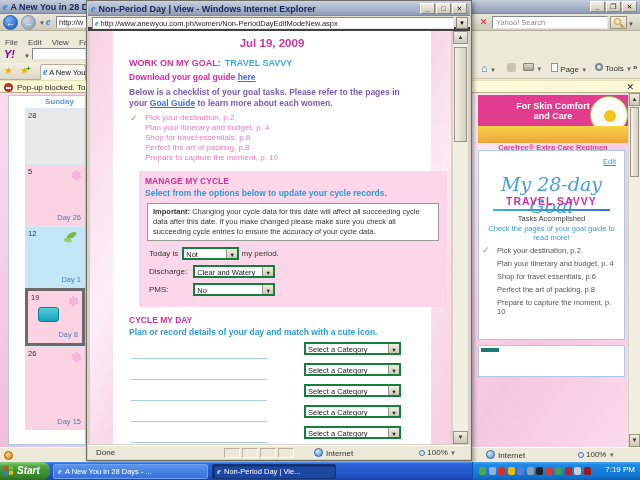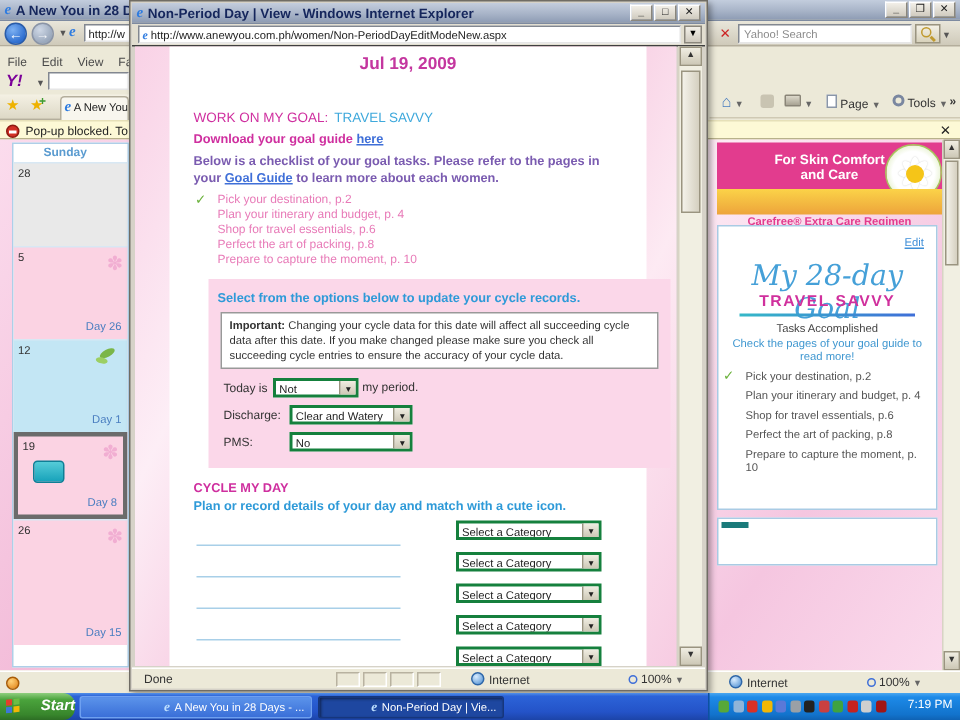--- a/index.html
+++ b/index.html
@@ -64,21 +64,21 @@
   .dd6 { font-size:6px; color:#666; }
   .house { color:#4a7ec0; font-size:11px; line-height:10px; }
   .feeds-ico { display:inline-block; width:9px; height:9px; background:#c9c4b2; border-radius:2px; }
   .print-ico { display:inline-block; width:11px; height:8px; background:linear-gradient(180deg,#dcd8ca,#a8a394); border:1px solid #8a8578; border-radius:1px; }
   .doc-ico { display:inline-block; width:7px; height:9px; background:#fff; border:1px solid #8a96a8; }
   .gear-ico { display:inline-block; width:8px; height:8px; border:2px solid #7a87a0; border-radius:50%; }
 
   
   .bg-content { position:absolute; left:0; top:93px; right:0; bottom:15px;
     background:linear-gradient(125deg,#fbdced 0%,#f3bcd9 30%,#fdeaf4 55%,#f5c6e0 80%,#fbdced 100%); }
-  .calendar { position:absolute; left:8px; top:2px; width:78px; bottom:2px; background:#fff; border:1px solid #aecfe8; overflow:hidden; }
+  .calendar { position:absolute; left:8px; top:2px; width:78px; bottom:2px; background:#fff; border:1px solid #aecfe8; overflow:hidden;padding-left:16px; }
   .cal-head { height:12px; font-size:8px; font-weight:bold; color:#5a9bd0; padding:1px 0 0 20px; }
   .cal-cell { position:relative; border-top:1px solid #d8e8f4; font-size:7.5px; color:#333; }
   .cal-cell.gray { background:#e9e9e9; }
   .cal-cell.pink { background:#fbd3e3; }
   .cal-cell.blue { background:#c3e6f4; }
   .cal-cell.selected { border:3px solid #6b6b6b; }
   .cal-date { position:absolute; left:3px; top:2px; }
   .cal-label { position:absolute; right:4px; bottom:4px; color:#4a7ec0; }
   .flower { position:absolute; right:3px; top:3px; font-size:13px; color:#f0a8d0; opacity:.85; }
   .leaf { position:absolute; right:8px; top:6px; width:11px; height:5px; background:#7ab648; border-radius:60% 60% 60% 60%; transform:rotate(-28deg); }
@@ -119,29 +119,29 @@
   .bg-status { position:absolute; left:0; right:0; bottom:0; height:15px; background:#ece9d8; border-top:1px solid #fff; font-size:8px; color:#333; }
   .warn-ico { position:absolute; left:4px; top:3px; width:9px; height:9px; border-radius:50%; background:radial-gradient(circle at 35% 30%,#ffd27a,#e07f12); border:1px solid #a85c08; }
   .globe { display:inline-block; width:9px; height:9px; border-radius:50%;
     background:radial-gradient(circle at 35% 30%,#d8ecff,#4a8cd0); border:1px solid #2d66a8; vertical-align:-1px; margin-right:3px; }
   .zoom-cell { position:absolute; font-size:8px; color:#333; }
   .bluemag { display:inline-block; width:6px; height:6px; border:1.5px solid #3f6fd8; border-radius:50%; margin-right:2px; vertical-align:-1px; }
 
   
   #popup { position:absolute; left:86px; top:0; width:386px; height:461px;
     background:#d6d2c8; border:1px solid #6f6c64; box-shadow:2px 2px 4px rgba(0,0,0,.35); }
-  .pp-addr { position:absolute; left:1px; right:1px; top:15px; height:15px; background:#e2ded0; border-bottom:1px solid #404040; }
+  .pp-addr { position:absolute; left:1px; right:1px; top:15px; height:15px; background:#e2ded0; border-bottom:4px solid #404040; }
   .pp-url { position:absolute; left:4px; right:16px; top:1px; height:12px; font-size:7.5px; color:#222; padding:1px 2px; white-space:nowrap; overflow:hidden; }
   .pp-url .ie-e { font-size:8px; margin-right:2px; }
   .addr-dd { position:absolute; right:2px; top:1px; width:12px; height:12px; background:linear-gradient(180deg,#f2efe8,#cfcabe); border:1px solid #8a867c; font-size:6px; text-align:center; line-height:11px; }
   .pp-page { position:absolute; left:3px; top:30px; right:20px; bottom:16px; overflow:hidden;
     background:linear-gradient(115deg,#f9d2e6 0%,#fdeef6 25%,#f5c3dc 50%,#fdeaf3 75%,#f7cce2 100%); }
   .white-col { position:absolute; left:23px; top:0; width:318px; bottom:0; background:#fff; padding:4px 16px 0 16px; }
   .date-head { text-align:center; font-size:11.5px; font-weight:bold; color:#c4369f; margin-top:2px; }
-  .goal-line { margin-top:24px; font-size:9px; font-weight:normal; }
+  .goal-line { margin-top:9px; font-size:9px; font-weight:bold; }
   .goal-line .lbl { color:#cf2f9f; } .goal-line .val { color:#3fa9dc; margin-left:4px; }
   .dl-line { margin-top:4px; font-size:8.5px; font-weight:bold; color:#cf2f9f; }
   a.blue { color:#3f6fd8; text-decoration:underline; font-weight:bold; }
   .intro { margin-top:5px; font-size:8.5px; font-weight:bold; color:#7a5bb0; line-height:10.5px; }
   .task-list { list-style:none; margin:5px 0 0 14px; }
   .task-list li { position:relative; font-size:8px; color:#e87bb8; line-height:10px; padding-left:2px; }
   .manage { position:relative; margin:8px 0 0 10px; width:308px; background:#fbd7e9; padding:5px 6px 8px 6px; }
   .m-head { font-size:8.5px; font-weight:bold; color:#cf2f9f; }
   .m-sub { font-size:8.5px; font-weight:bold; color:#2e9ad8; margin-top:2px; }
   .important { margin:5px 2px 0 2px; background:#fff; border:1px solid #999; padding:3px 5px; font-size:7.5px; color:#333; line-height:10px; }
@@ -159,21 +159,21 @@
   #plan-rows { margin-top:4px; }
   .prow { position:relative; height:21px; }
   .pline { position:absolute; left:2px; bottom:3px; width:136px; border-bottom:1px solid #a8cfe8; }
   .psel { position:absolute; right:14px; top:1px; width:97px; }
   #pp-scroll { position:absolute; right:3px; top:30px; width:16px; bottom:16px; }
   .pp-status { position:absolute; left:1px; right:1px; bottom:1px; height:14px; background:#ece9d8; border-top:1px solid #fff; font-size:8px; color:#333; }
   .seg { position:absolute; top:2px; height:10px; width:16px; border:1px solid #b8b2a0; border-bottom-color:#fff; border-right-color:#fff; }
 
   
   #taskbar { position:absolute; left:0; bottom:0; width:640px; height:18px;
-    background:linear-gradient(180deg,#5290e8 0%,#2c63d8 12%,#2453c8 70%,#1c44a8 100%);text-align:right; }
+    background:linear-gradient(180deg,#5290e8 0%,#2c63d8 12%,#2453c8 70%,#1c44a8 100%); }
   #startbtn { position:absolute; left:0; top:0; width:50px; height:18px; border-radius:0 8px 8px 0;
     background:linear-gradient(180deg,#8fce7e 0%,#4aa33c 25%,#38862c 80%,#2d6e24 100%);
     color:#fff; font-weight:bold; font-style:italic; font-size:10px; line-height:18px; padding-left:17px; }
   .winflag { position:absolute; left:4px; top:4px; width:10px; height:10px; display:grid;
     grid-template-columns:4px 4px; grid-template-rows:4px 4px; gap:1px; transform:skewY(-6deg); }
   .winflag i { display:block; }
   .taskbtn { position:absolute; top:2px; height:15px; border-radius:2px; color:#fff; font-size:7.5px;
     line-height:14px; padding:0 4px; white-space:nowrap; overflow:hidden; }
   .taskbtn .ie-e { color:#bfe0ff; font-size:9px; margin-right:3px; }
   #taskbtn1 { left:53px; width:155px; background:linear-gradient(180deg,#5b93ea,#3a6fd8); border:1px solid #6ea0f0; }
@@ -360,20 +360,21 @@
 
         <ul class="task-list" id="popup-task-list">
             <li><span class="check" style="left: -13px;">✓</span>Pick your destination, p.2</li>
             <li>Plan your itinerary and budget, p. 4</li>
             <li>Shop for travel essentials, p.6</li>
             <li>Perfect the art of packing, p.8</li>
             <li>Prepare to capture the moment, p. 10</li>
           </ul>
 
         <div class="manage">
+          <div class="m-head">MANAGE MY CYCLE</div>
           <div class="m-sub">Select from the options below to update your cycle records.</div>
           <div class="important">
             <b>Important:</b>
             <span>Changing your cycle data for this date will affect all succeeding cycle data after this date. If you make changed please make sure you check all succeeding cycle entries to ensure the accuracy of your cycle data.</span>
           </div>
           <div class="form-area">
             <div class="frow">
               <span class="flabel" style="width:31px;">Today is</span>
               <span class="xp-select" style="width:57px;">
                 <span class="val">Not</span>

